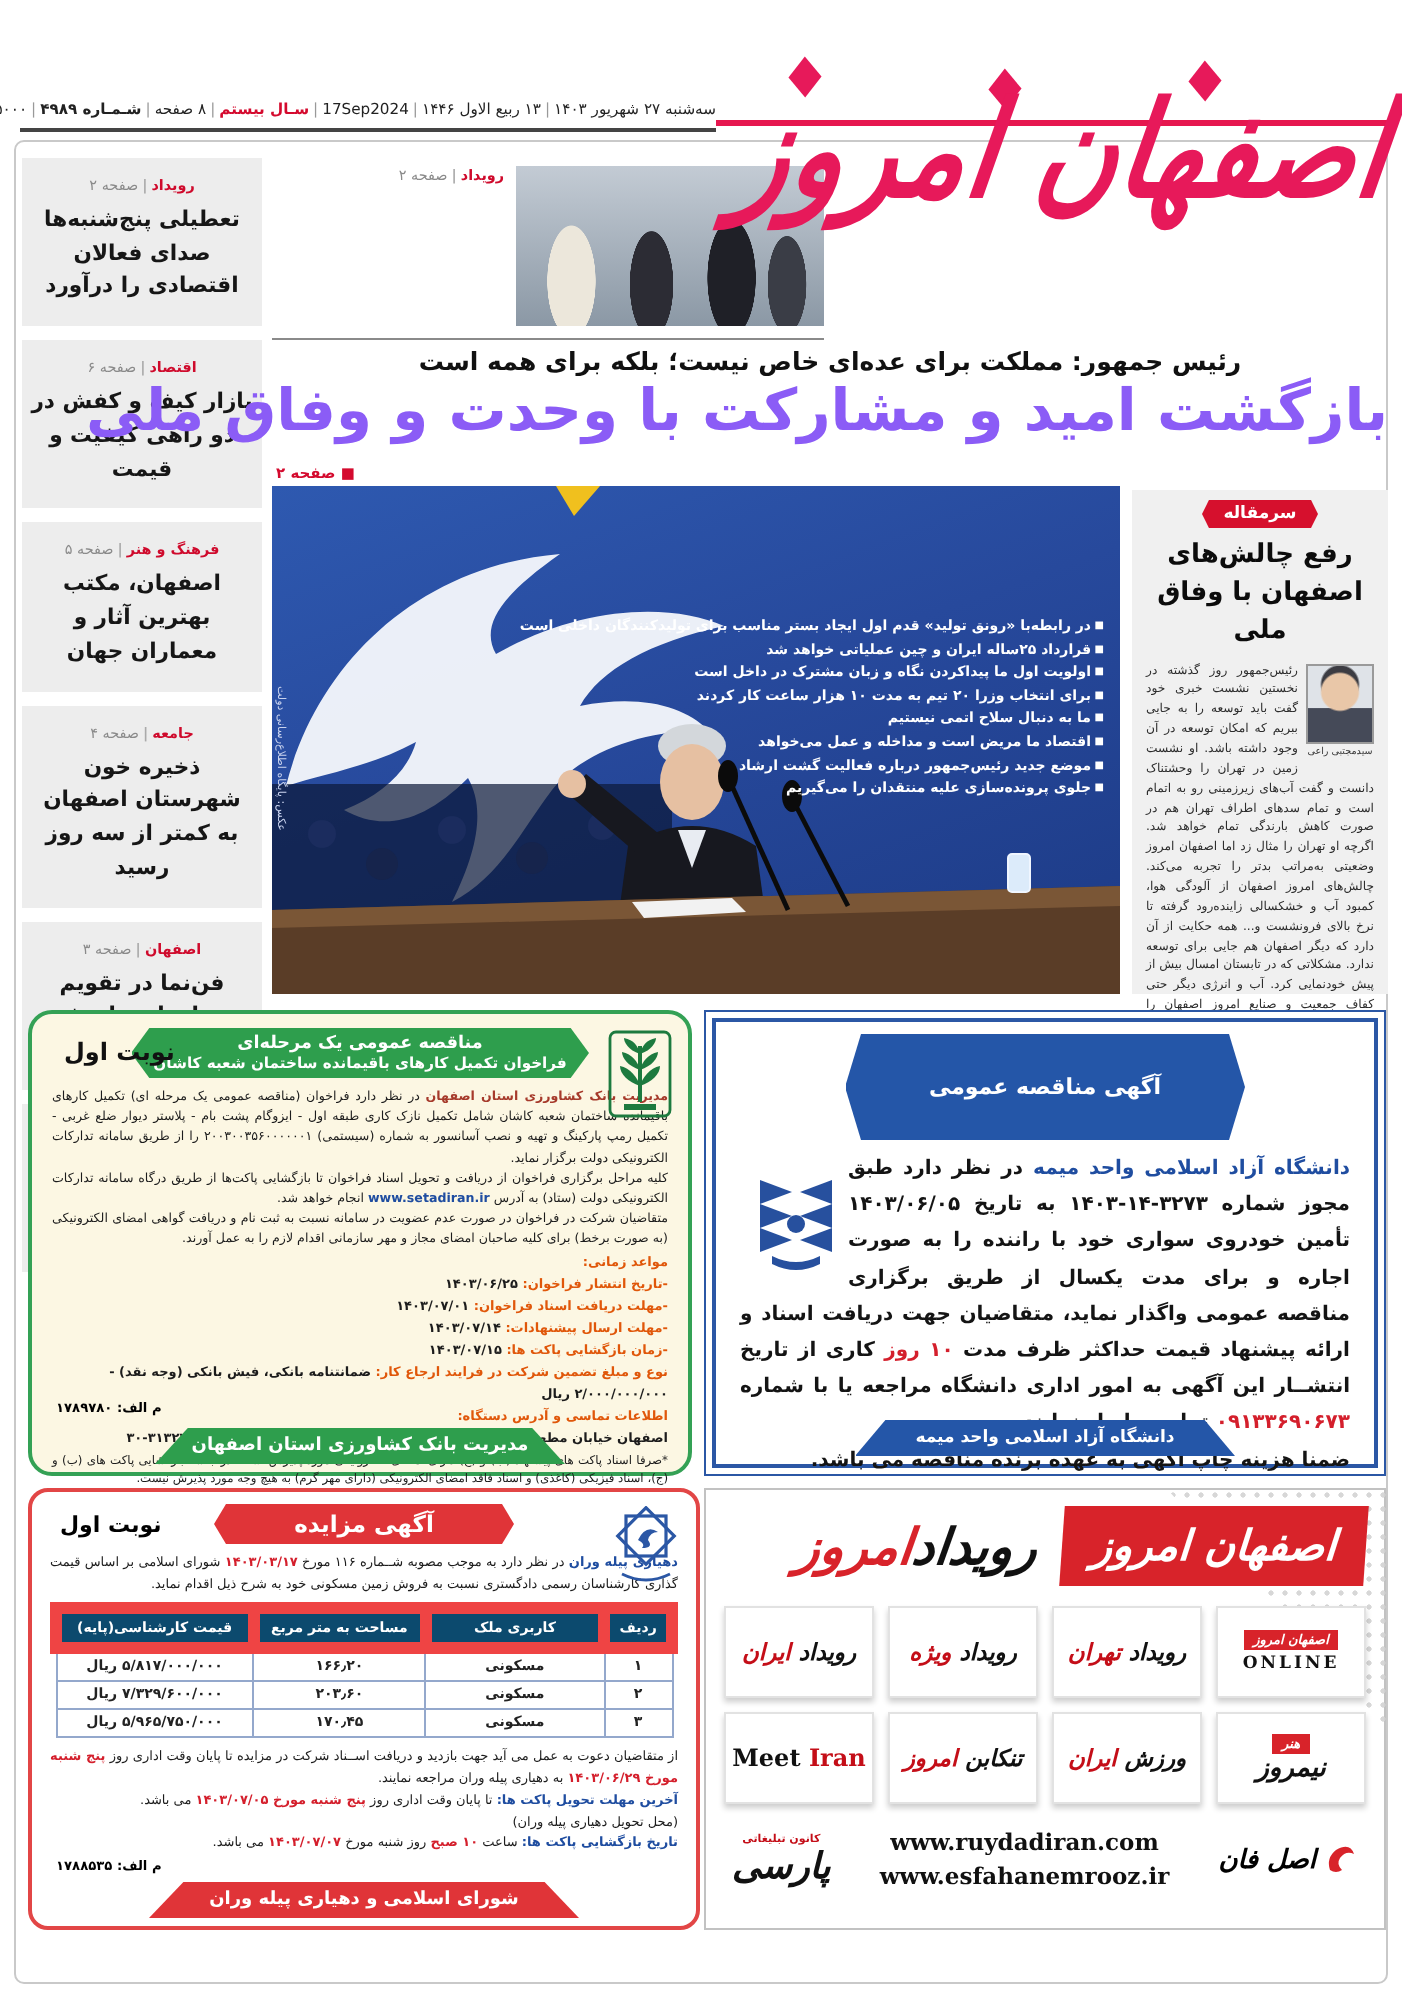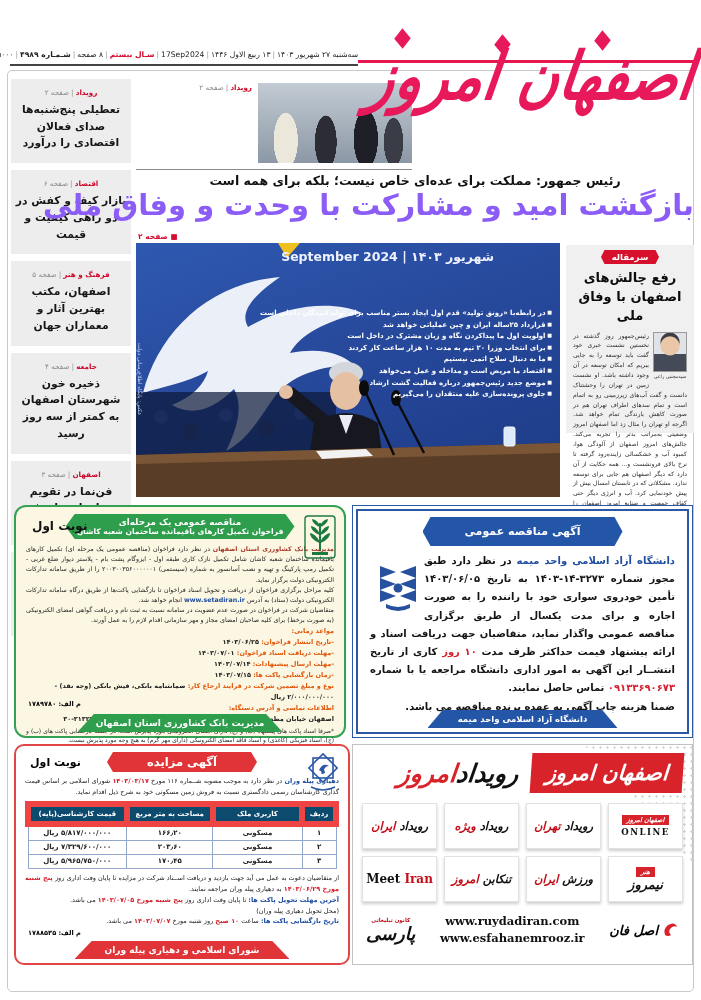--- a/index.html
+++ b/index.html
@@ -45,21 +45,21 @@
   
   .photo{top:243px;left:136px;width:424px;height:254px;background:linear-gradient(160deg,#2e59b0 0%,#27499c 45%,#1c3a85 100%);overflow:hidden;}
   .ph-banner{position:absolute;top:6px;right:66px;font-size:12.5px;font-weight:bold;color:#eef1ff;z-index:3;}
   .ph-bullets{position:absolute;top:34px;right:8px;width:272px;z-index:3;text-align:right;margin-top:32px;}
   .ph-bullets div{font-size:7px;font-weight:bold;color:#fff;margin-bottom:3.6px;white-space:nowrap;}
   .ph-bullets div::before{content:"■ ";font-size:5px;vertical-align:1px;}
   .ph-credit{position:absolute;left:1px;top:100px;writing-mode:vertical-rl;font-size:5.5px;color:#c9d3ee;z-index:4;letter-spacing:.5px;}
   .ph-dove{position:absolute;top:0;left:-8px;z-index:1;}
   .ph-scene{position:absolute;bottom:0;left:0;z-index:2;}
   
-  .editorial{top:245px;left:566px;width:128px;height:188px;background:#f0f0f0;padding:4px 7px;box-sizing:border-box;}
+  .editorial{top:245px;left:566px;width:128px;height:252px;background:#f0f0f0;padding:4px 7px;box-sizing:border-box;}
   .ed-tab{width:58px;margin:1px auto 5px;background:#d6102d;color:#fff;font-size:8.5px;font-weight:bold;text-align:center;padding:2px 0;clip-path:polygon(0 50%,6% 0,94% 0,100% 50%,94% 100%,6% 100%);}
   .ed-title{font-size:13px;font-weight:bold;text-align:center;line-height:1.45;color:#0c0c0c;margin-bottom:5px;}
   .ed-body{font-size:6.1px;line-height:1.62;text-align:justify;color:#2d2d2d;}
   .ed-author{float:right;width:34px;margin:1px 0 2px 4px;text-align:center;}
   .ed-author .pic{width:32px;height:38px;border:1px solid #9a9a9a;background:
      radial-gradient(circle at 50% 34%, #e9c7a8 0 9px, transparent 10px),
      radial-gradient(circle at 50% 24%, #3c3c42 0 9px, transparent 10px),
      linear-gradient(180deg,#dfe3e8 55%,#454a58 56%);margin:0 auto;}
   .ed-author .nm{font-size:4.8px;color:#333;margin-top:1px;}
   .ed-more{text-align:left;font-size:6.6px;font-weight:bold;color:#111;margin-top:3px;}
@@ -77,21 +77,21 @@
   .bank-body .lead{color:#a63a2b;font-weight:bold;}
   .bank-body .url{color:#1f4da0;font-weight:bold;direction:ltr;unicode-bidi:embed;}
   .bank-sub{color:#e0570a;font-weight:bold;}
   .bank-sched{font-size:6.5px;line-height:1.7;font-weight:bold;color:#1c1c1c;}
   .bank-note{font-size:5.9px;line-height:1.6;text-align:justify;color:#1c1c1c;margin-top:2px;}
   .bank-malf{position:absolute;left:12px;bottom:28px;font-size:6.6px;font-weight:bold;}
   .bank-foot{width:205px;background:#2e9e4d;font-size:9px;}
   
   .ad-azad{top:505px;left:352px;width:341px;height:233px;border:1px solid #2b57a5;box-sizing:border-box;padding:3px;background:#fff;}
   .azad-inner{border:2px solid #2b57a5;height:100%;box-sizing:border-box;position:relative;padding:6px 12px 24px;}
-  .azad-rib{width:200px;margin:0 auto 6px;background:#2456a8;font-size:11px;padding:8px 0;}
+  .azad-rib{width:200px;margin:0 auto 6px;background:#2456a8;font-size:11px;padding:20px 0;}
   .azad-logo{float:left;width:52px;height:60px;margin:4px 0 2px 2px;}
   .azad-body{font-size:10px;font-weight:bold;line-height:1.82;text-align:justify;color:#141414;}
   .azad-body .blue{color:#1f4da0;}
   .azad-body .red{color:#d41f2c;}
   .azad-foot{width:190px;background:#2456a8;font-size:8.5px;}
   
   .ad-moz{top:744px;left:14px;width:336px;height:221px;border:2px solid #e24646;border-radius:10px;background:#fff;box-sizing:border-box;padding:6px 9px 24px;}
   .moz-rib{width:150px;margin:0 auto;background:#e03438;font-size:11.5px;padding:3px 0;}
   .moz-round{position:absolute;left:14px;top:10px;font-size:11px;font-weight:bold;}
   .moz-logo{position:absolute;right:7px;top:7px;}
@@ -178,21 +178,20 @@
   <div class="kicker">رئیس جمهور: مملکت برای عده‌ای خاص نیست؛ بلکه برای همه است</div>
   <div class="bigtitle">بازگشت امید و مشارکت با وحدت و وفاق ملی</div>
 </div>
 <div class="abs pageref">■ صفحه ۲</div>
 
 <div class="abs photo">
   <svg class="ph-dove" width="240" height="254" viewBox="0 0 240 254">
     <path d="M15,150 C30,90 80,40 152,34 C122,55 112,70 120,84 C162,60 207,58 234,70 C197,78 172,92 162,110 C192,104 214,110 226,122 C192,122 162,134 148,152 C134,170 122,196 98,208 C112,180 114,160 106,146 C82,170 62,172 44,162 C64,154 76,142 80,128 C58,140 34,144 15,150 Z" fill="#f4f6fb" opacity="0.96"></path>
     <polygon points="150,0 172,0 159,15" fill="#f0c01e"></polygon>
   </svg>
-  <div class="ph-banner">شهریور ۱۴۰۳ | September 2024</div>
   <div class="ph-bullets">
     <div>در رابطه‌با «رونق تولید» قدم اول ایجاد بستر مناسب برای تولیدکنندگان داخلی است</div>
     <div>قرارداد ۲۵ساله ایران و چین عملیاتی خواهد شد</div>
     <div>اولویت اول ما پیداکردن نگاه و زبان مشترک در داخل است</div>
     <div>برای انتخاب وزرا ۲۰ تیم به مدت ۱۰ هزار ساعت کار کردند</div>
     <div>ما به دنبال سلاح اتمی نیستیم</div>
     <div>اقتصاد ما مریض است و مداخله و عمل می‌خواهد</div>
     <div>موضع جدید رئیس‌جمهور درباره فعالیت گشت ارشاد</div>
     <div>جلوی پرونده‌سازی علیه منتقدان را می‌گیریم</div>
   </div>

